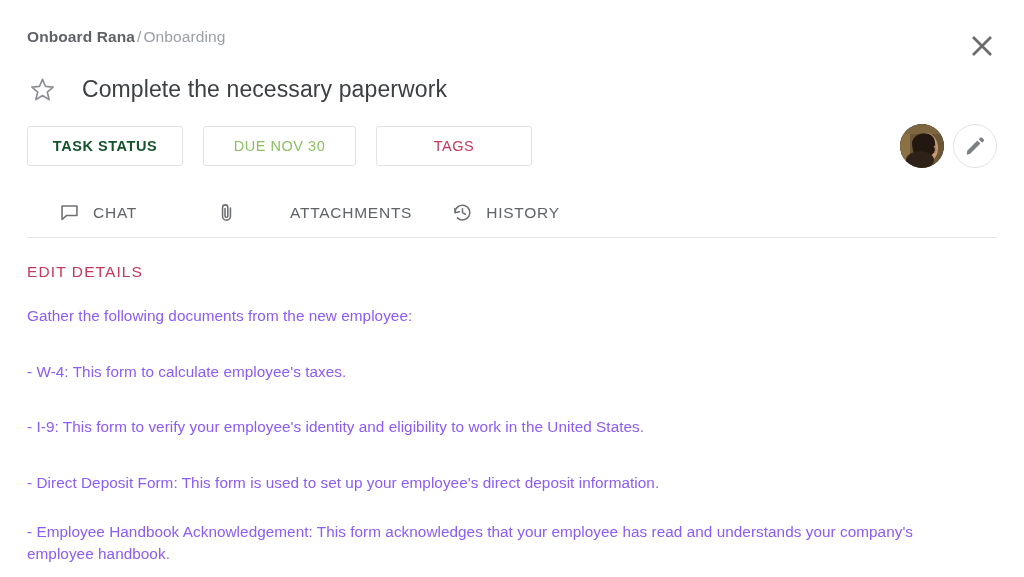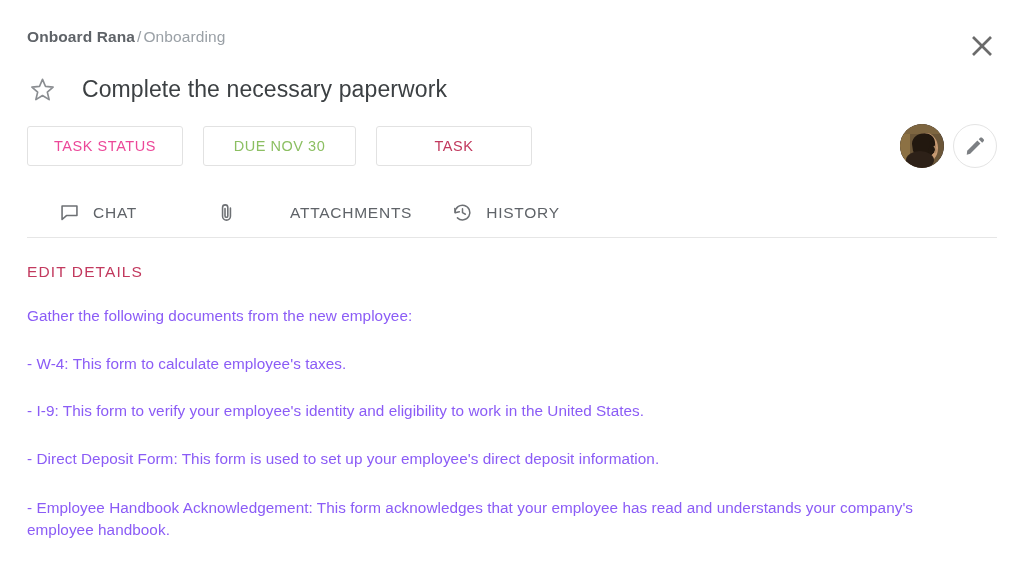--- a/index.html
+++ b/index.html
@@ -110,21 +110,21 @@
     font-size: 14.5px;
     letter-spacing: 0.55px;
     display: flex;
     align-items: center;
     justify-content: center;
     margin-right: 20px;
     cursor: pointer;
     padding: 0 22px;
     white-space: nowrap;
   }
-  .chip.status { color: #ec4899; min-width: 156px; }
+  .chip.status { color: #14532d; min-width: 156px; font-weight: bold; }
   .chip.due    { color: #8cbf62; min-width: 153px; }
   .chip.tags   { color: #c2395e; min-width: 156px; }
 
   .chips-right {
     position: absolute;
     right: 0;
     top: -1px;
     display: flex;
     align-items: center;
   }
@@ -214,21 +214,21 @@
     text-decoration: none;
   }
   .para {
     font-size: 15.3px;
     color: #8b5cf6;
     line-height: 1.35;
     margin: 0;
     letter-spacing: 0.05px;
   }
   .para.intro  { margin-top: 25px; }
-  .para.item   { margin-top: 27px; }
+  .para.item   { margin-top: 35px; }
   .para.wrap   { margin-top: 27px; max-width: 945px; line-height: 1.45; }
 </style>
 </head>
 <body>
 
 <div class="panel">
 
   <div class="crumb-row">
     <div class="breadcrumb">
       <span class="crumb-strong">Onboard Rana</span><span class="crumb-sep">/</span><span class="crumb-light">Onboarding</span>
@@ -247,21 +247,21 @@
       <svg width="27" height="27" viewBox="0 0 24 24" fill="none" stroke="#8a8d91" stroke-width="1.5" stroke-linejoin="round">
         <polygon points="12,3 14.7,9.3 21.4,9.9 16.3,14.3 17.9,21 12,17.4 6.1,21 7.7,14.3 2.6,9.9 9.3,9.3"></polygon>
       </svg>
     </span>
     <h1 class="task-title">Complete the necessary paperwork</h1>
   </div>
 
   <div class="chips-row">
     <button class="chip status">TASK STATUS</button>
     <button class="chip due">DUE NOV 30</button>
-    <button class="chip tags">TASK</button>
+    <button class="chip tags">TAGS</button>
 
     <div class="chips-right">
       <div class="avatar">
         <svg width="44" height="44" viewBox="0 0 44 44">
           <defs>
             <clipPath id="avclip">
                 <circle cx="22" cy="22" r="22"></circle>
               </clipPath>
           </defs>
           <g clip-path="url(#avclip)">

